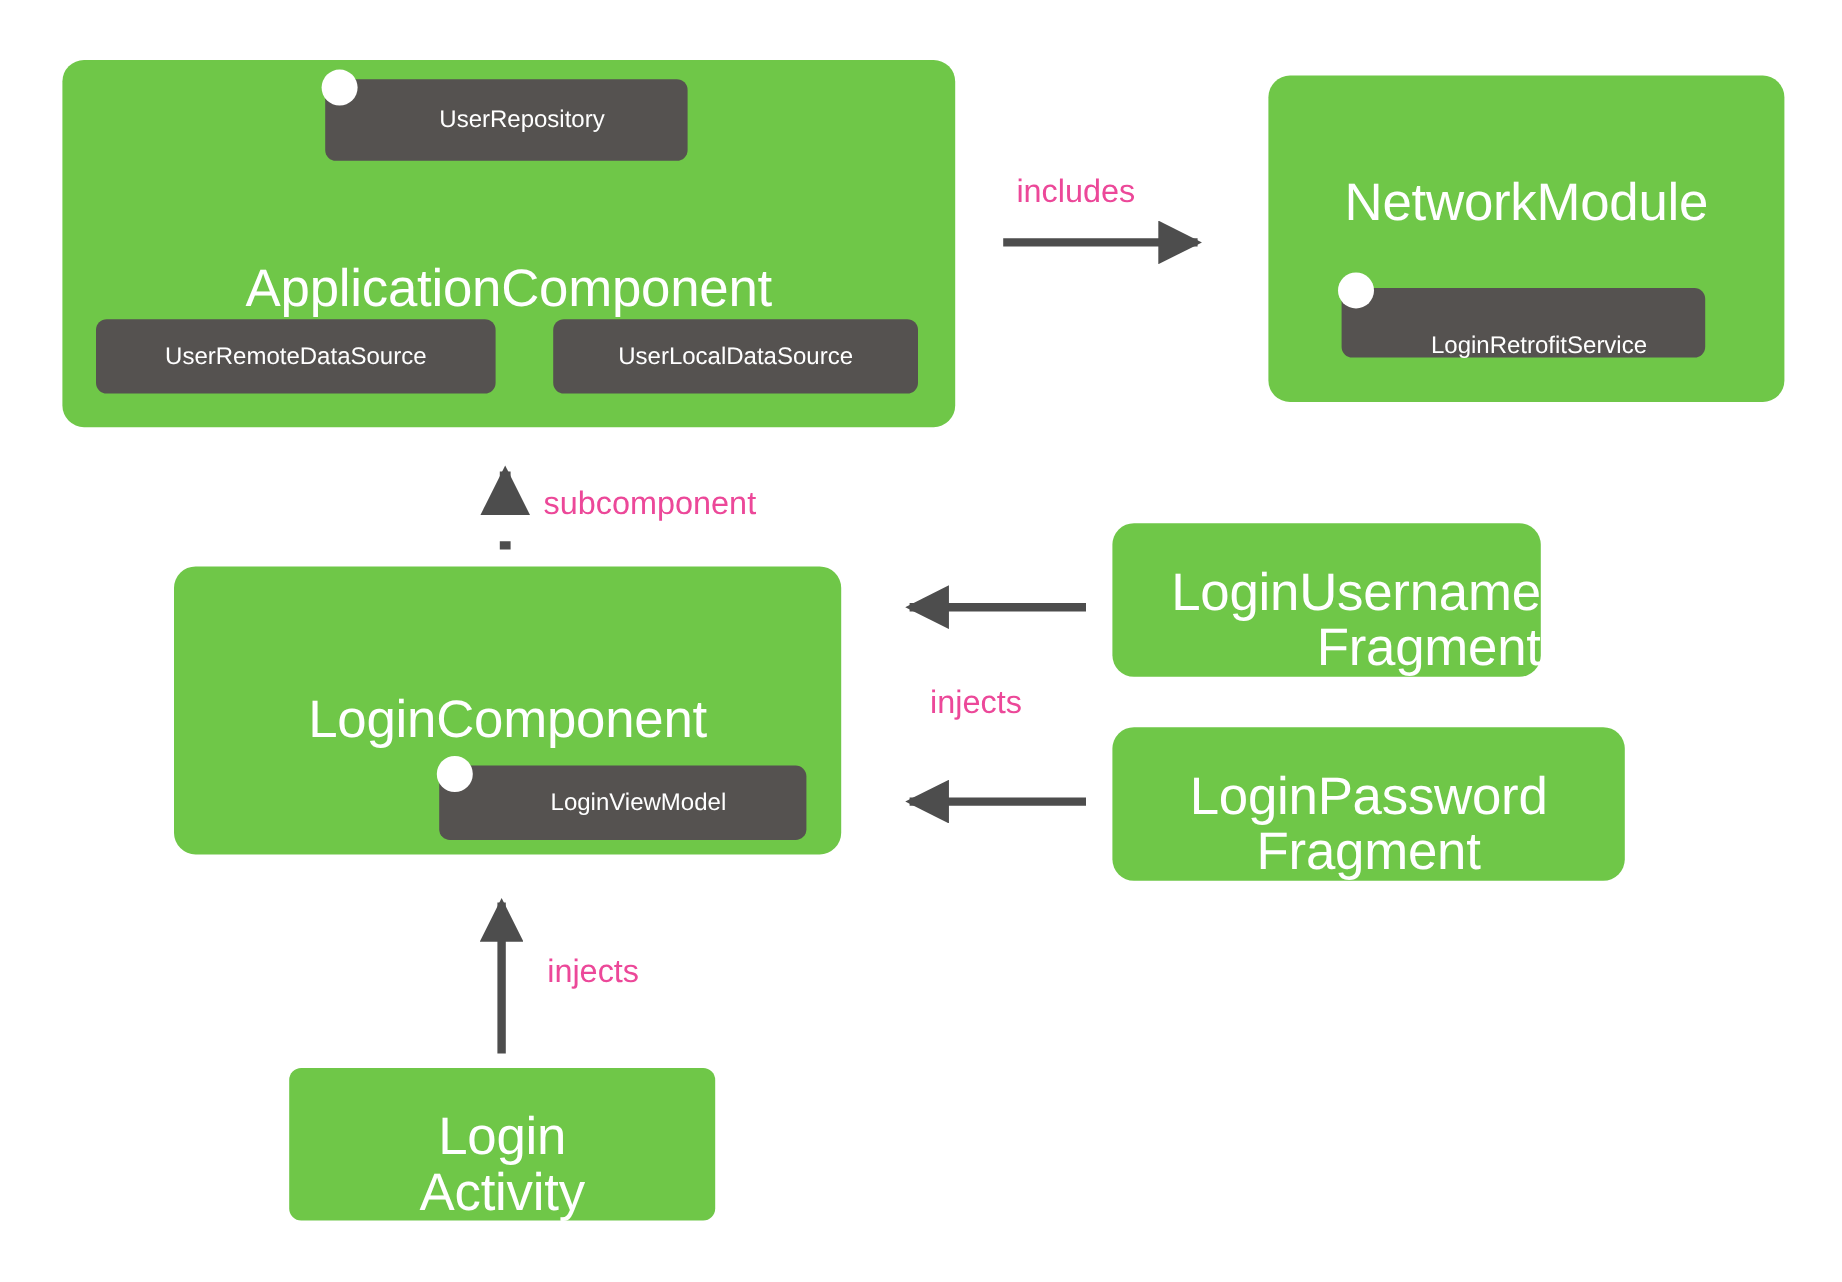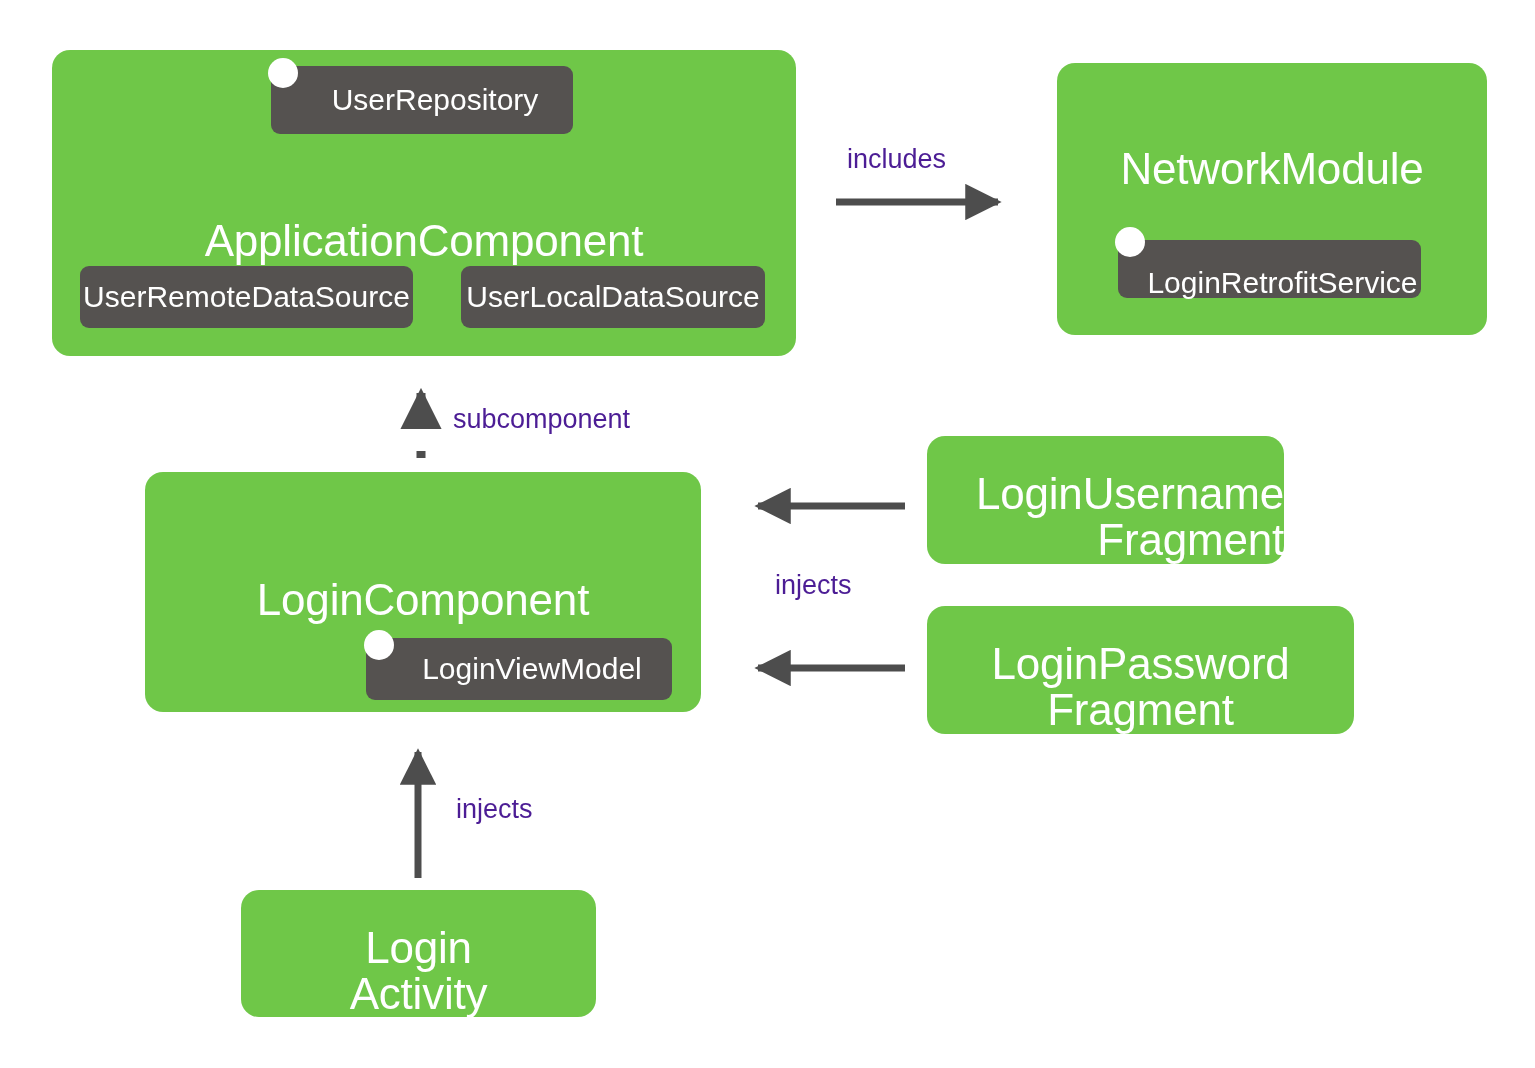--- a/index.html
+++ b/index.html
@@ -39,21 +39,21 @@
     font-family: "Liberation Sans", sans-serif;
     margin-top: 14px;
   }
 
   
   .chip {
     position: absolute;
     background: #555250;
     border-radius: 9px;
     color: #ffffff;
-    font-size: 30px;
+    font-size: 20px;
     line-height: 1;
     display: flex;
     align-items: center;
     justify-content: center;
     box-sizing: border-box;
     white-space: nowrap;
     font-family: "Liberation Sans", sans-serif;
   }
   .chip.pad-left { padding-left: 26px; }
 
@@ -62,21 +62,21 @@
     position: absolute;
     width: 30px;
     height: 30px;
     border-radius: 50%;
     background: #ffffff;
   }
 
   
   .edge-label {
     position: absolute;
-    color: #4c1d95;
+    color: #ec4899;
     font-size: 27px;
     line-height: 1;
     white-space: nowrap;
     font-family: "Liberation Sans", sans-serif;
   }
 
   
   #arrows {
     position: absolute;
     left: 0;
@@ -129,21 +129,21 @@
   <div class="gbox" style="left:927px; top:436px; width:357px; height:128px;">
     <div class="gbox-title" style="top:21px; line-height:1.05;text-align:right;">LoginUsername
 Fragment</div>
   </div>
 
   <div class="gbox" style="left:927px; top:606px; width:427px; height:128px;">
     <div class="gbox-title" style="top:21px; line-height:1.05;">LoginPassword
 Fragment</div>
   </div>
 
-  <div class="gbox" style="left:241px; top:890px; width:355px; height:127px;">
+  <div class="gbox" style="left:241px; top:890px; width:355px; height:127px;border-radius:10px;">
     <div class="gbox-title" style="top:21px; line-height:1.05;">Login
 Activity</div>
   </div>
 
   <svg id="arrows" viewBox="0 0 1535 1068" xmlns="http://www.w3.org/2000/svg">
     <defs>
       <marker id="arrowhead" viewBox="0 0 10 10" refX="9" refY="5" markerWidth="5.2" markerHeight="5.2" orient="auto-start-reverse">
         <path d="M 0 0 L 10 5 L 0 10 z" fill="#4d4d4d"></path>
       </marker>
       <marker id="arrowhead-tri" viewBox="0 0 10 10" refX="9" refY="5" markerWidth="4.6" markerHeight="4.6" orient="auto-start-reverse">

